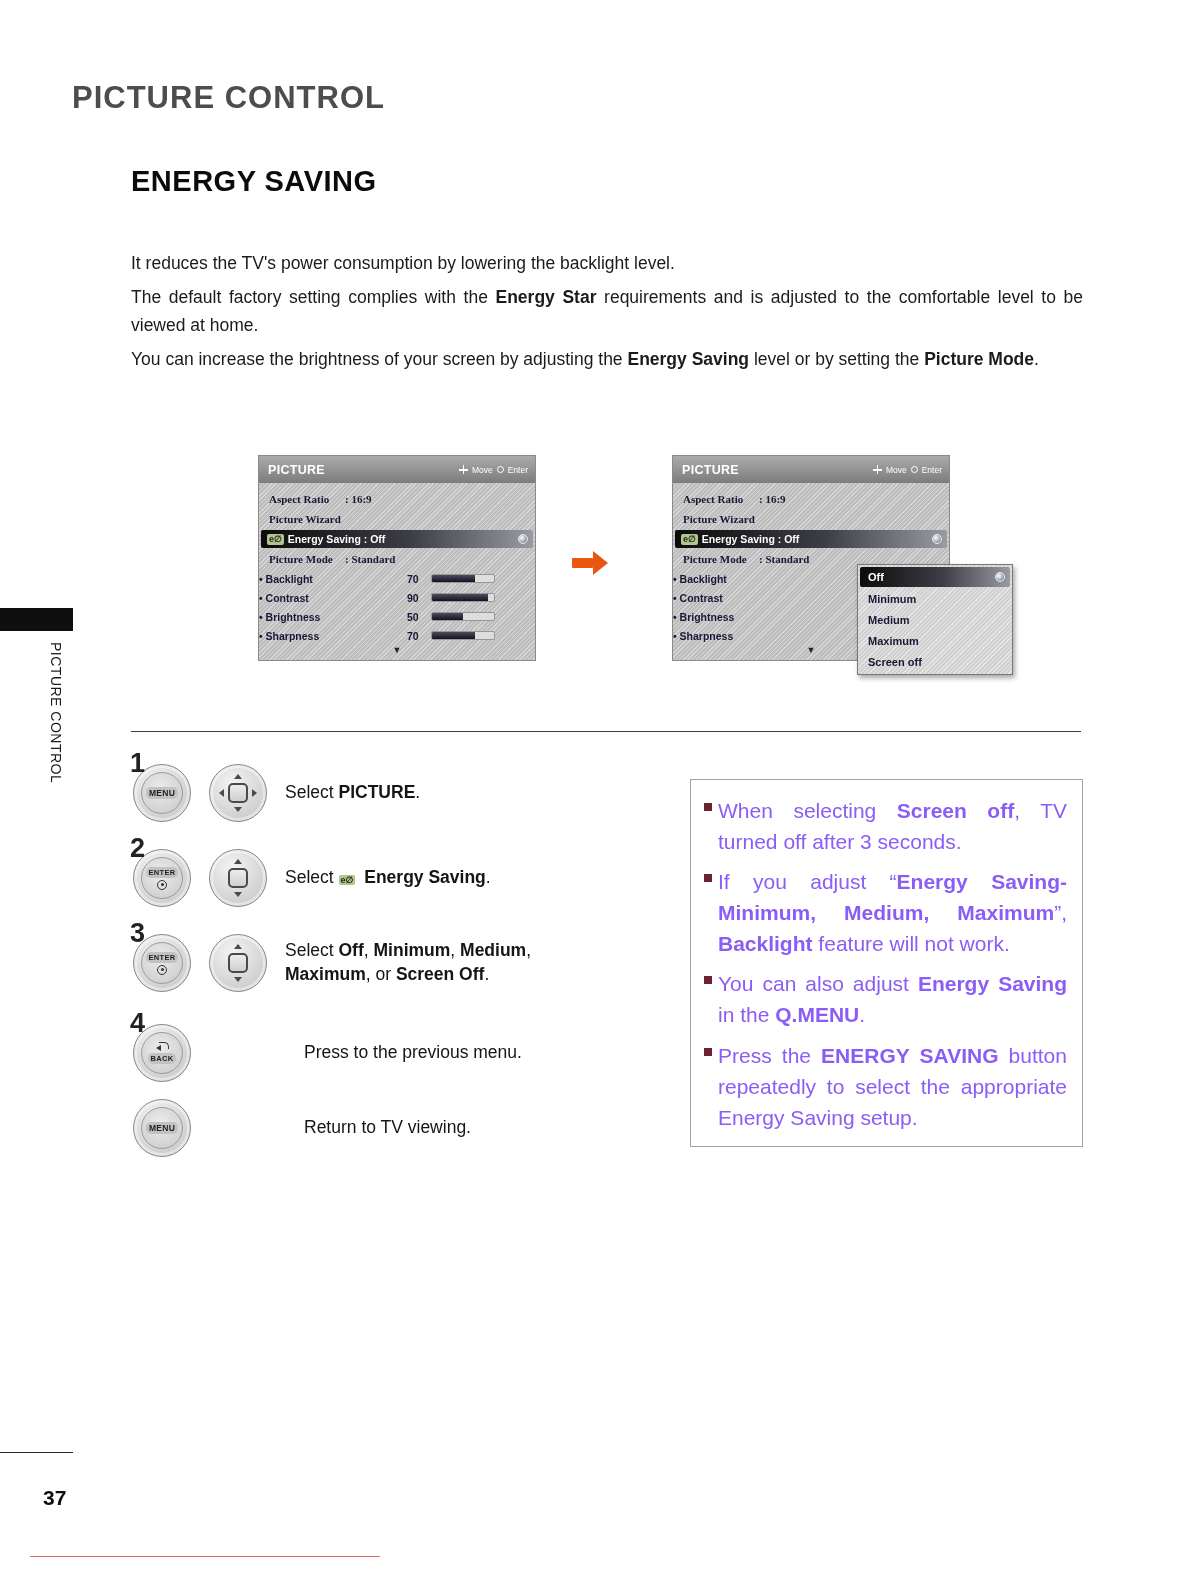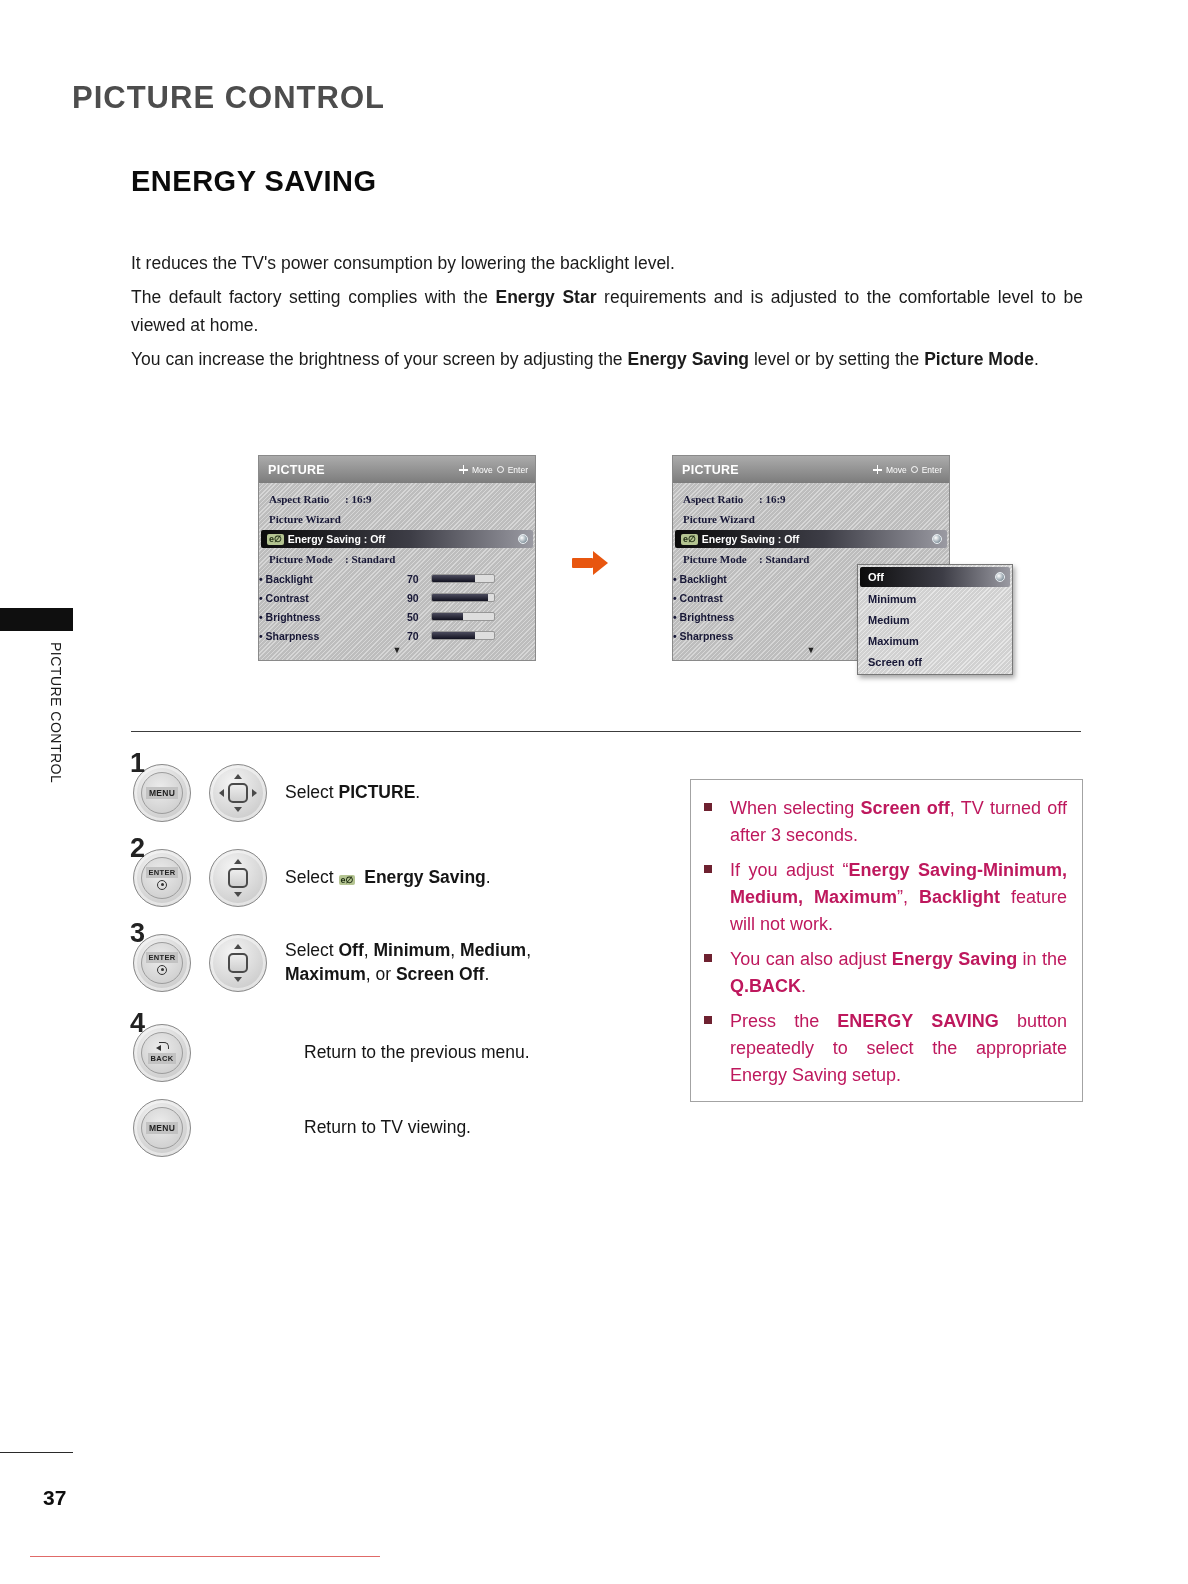--- a/index.html
+++ b/index.html
@@ -58,41 +58,41 @@
   
   .step { position:absolute; left:133px; display:flex; align-items:center; gap:18px; }
   .step-1 { top:764px; } .step-2 { top:849px; } .step-3 { top:934px; } .step-4 { top:1024px; } .step-5 { top:1099px; }
   .step-num { position:absolute; left:-3px; top:-16px; font-size:27px; font-weight:bold; color:#222; }
   .step-text { font-size:17.5px; color:#151515; line-height:1.35; }
   .step-3 .step-text { width:312px; }
   .single .step-text { margin-left:95px; }
 
   .btn-outer { flex:0 0 58px; width:58px; height:58px; border:1.5px solid #8a8a8a; border-radius:50%; background:radial-gradient(circle at 40% 32%, #f4f4f4, #c0c0c0); display:flex; align-items:center; justify-content:center; box-shadow:inset 0 0 0 3px rgba(255,255,255,.45); }
   .btn-inner { width:42px; height:42px; border:1px solid #9c9c9c; border-radius:50%; display:flex; flex-direction:column; align-items:center; justify-content:center; gap:2px; background:radial-gradient(circle at 45% 38%, #ececec, #c8c8c8); }
-  .btn-label { font-size:8.5px; font-weight:bold; color:#222; background:#c2c2c2; padding:1px 3px; border-radius:0; letter-spacing:.3px; }
+  .btn-label { font-size:8.5px; font-weight:bold; color:#222; background:#c2c2c2; padding:1px 3px; border-radius:5px; letter-spacing:.3px; }
   .btn-label-sm { font-size:7.5px; }
 
   .pad-wrap { position:relative; width:40px; height:40px; display:flex; align-items:center; justify-content:center; }
   .pad-square { width:20px; height:20px; border:2.5px solid #4a4a4a; border-radius:5px; background:linear-gradient(#ededed,#cfcfcf); }
   .pad-caret { position:absolute; width:0; height:0; }
   .tri-up    { border-left:4px solid transparent; border-right:4px solid transparent; border-bottom:5px solid #4a4a4a; top:1px; left:50%; transform:translateX(-50%); }
   .tri-down  { border-left:4px solid transparent; border-right:4px solid transparent; border-top:5px solid #4a4a4a; bottom:1px; left:50%; transform:translateX(-50%); }
   .tri-left  { border-top:4px solid transparent; border-bottom:4px solid transparent; border-right:5px solid #4a4a4a; left:1px; top:50%; transform:translateY(-50%); }
   .tri-right { border-top:4px solid transparent; border-bottom:4px solid transparent; border-left:5px solid #4a4a4a; right:1px; top:50%; transform:translateY(-50%); }
 
   .enter-ring { width:10px; height:10px; border:1.5px solid #333; border-radius:50%; display:flex; align-items:center; justify-content:center; }
   .enter-ring::after { content:""; width:3px; height:3px; background:#333; border-radius:50%; }
 
   .back-arrow { position:relative; width:13px; height:8px; margin-bottom:1px; }
   .back-arrow::before { content:""; position:absolute; left:3px; top:0; width:9px; height:6px; border:1.5px solid #333; border-bottom:none; border-left:none; border-radius:0 5px 0 0; }
   .back-arrow::after { content:""; position:absolute; left:0; top:3px; width:0; height:0; border-top:3px solid transparent; border-bottom:3px solid transparent; border-right:5px solid #333; }
 
   
   .note-box { position:absolute; left:690px; top:779px; width:393px; border:1px solid #a3a3a3; padding:15px 15px 13px 13px; background:#fff; }
-  .note-item { display:flex; gap:18px; margin-bottom:9px; font-size:18px; line-height:1.48; color:#be185d; }
+  .note-item { display:flex; gap:6px; margin-bottom:9px; font-size:21px; line-height:1.48; color:#8b5cf6; }
   .note-item:last-child { margin-bottom:0; }
   .note-item .txt { flex:1; text-align:justify; }
   .note-bullet { flex:0 0 8px; width:8px; height:8px; background:#6e2130; margin-top:8px; }
 
   
   .footer-line { position:absolute; left:0; top:1452px; width:73px; border-top:1.5px solid #2a2a2a; }
   .page-number { position:absolute; left:43px; top:1486px; font-size:21px; font-weight:bold; color:#0e0e0e; }
   .footer-red-line { position:absolute; left:30px; top:1556px; width:350px; border-top:1.5px solid #e06a68; }
 </style>
 </head>
@@ -295,21 +295,21 @@
 
   <div class="step step-4 single">
     <span class="step-num">4</span>
     <div class="btn-outer">
       <div class="btn-inner">
         <span class="back-arrow"></span>
         <span class="btn-label btn-label-sm">BACK</span>
       </div>
     </div>
     <div class="step-text">
-      <span>Return to the previous menu.</span>
+      <span>Press to the previous menu.</span>
     </div>
   </div>
 
   <div class="step step-5 single">
     <div class="btn-outer">
       <div class="btn-inner">
           <span class="btn-label">MENU</span>
         </div>
     </div>
     <div class="step-text">
@@ -321,21 +321,21 @@
     <div class="note-item">
       <span class="note-bullet"></span>
       <span class="txt"><span>When selecting </span><b>Screen off</b><span>, TV turned off after 3 seconds.</span></span>
     </div>
     <div class="note-item">
       <span class="note-bullet"></span>
       <span class="txt"><span>If you adjust “</span><b>Energy Saving-Minimum, Medium, Maximum</b><span>”, </span><b>Backlight</b><span> feature will not work.</span></span>
     </div>
     <div class="note-item">
       <span class="note-bullet"></span>
-      <span class="txt"><span>You can also adjust </span><b>Energy Saving</b><span> in the </span><b>Q.BACK</b><span>.</span></span>
+      <span class="txt"><span>You can also adjust </span><b>Energy Saving</b><span> in the </span><b>Q.MENU</b><span>.</span></span>
     </div>
     <div class="note-item">
       <span class="note-bullet"></span>
       <span class="txt"><span>Press the </span><b>ENERGY SAVING</b><span> button repeatedly to select the appropriate Energy Saving setup.</span></span>
     </div>
   </div>
 
   <div class="footer-line"></div>
   <div class="page-number">37</div>
   <div class="footer-red-line"></div>

